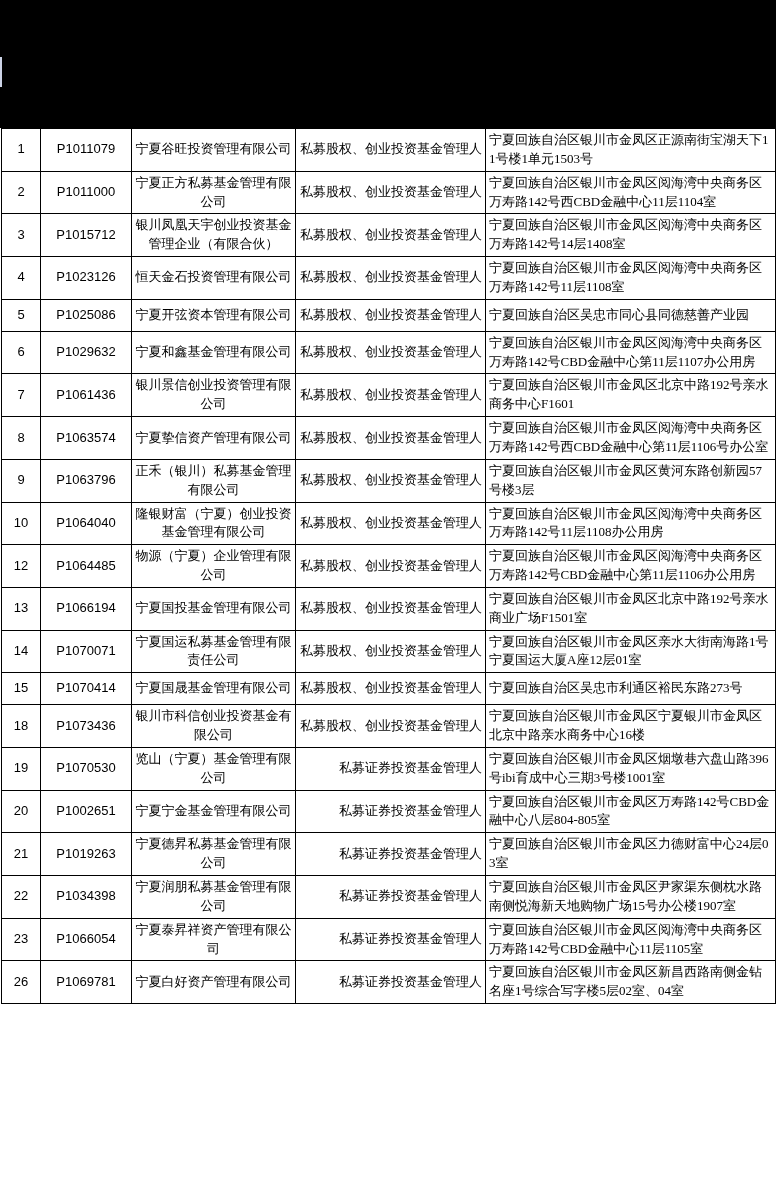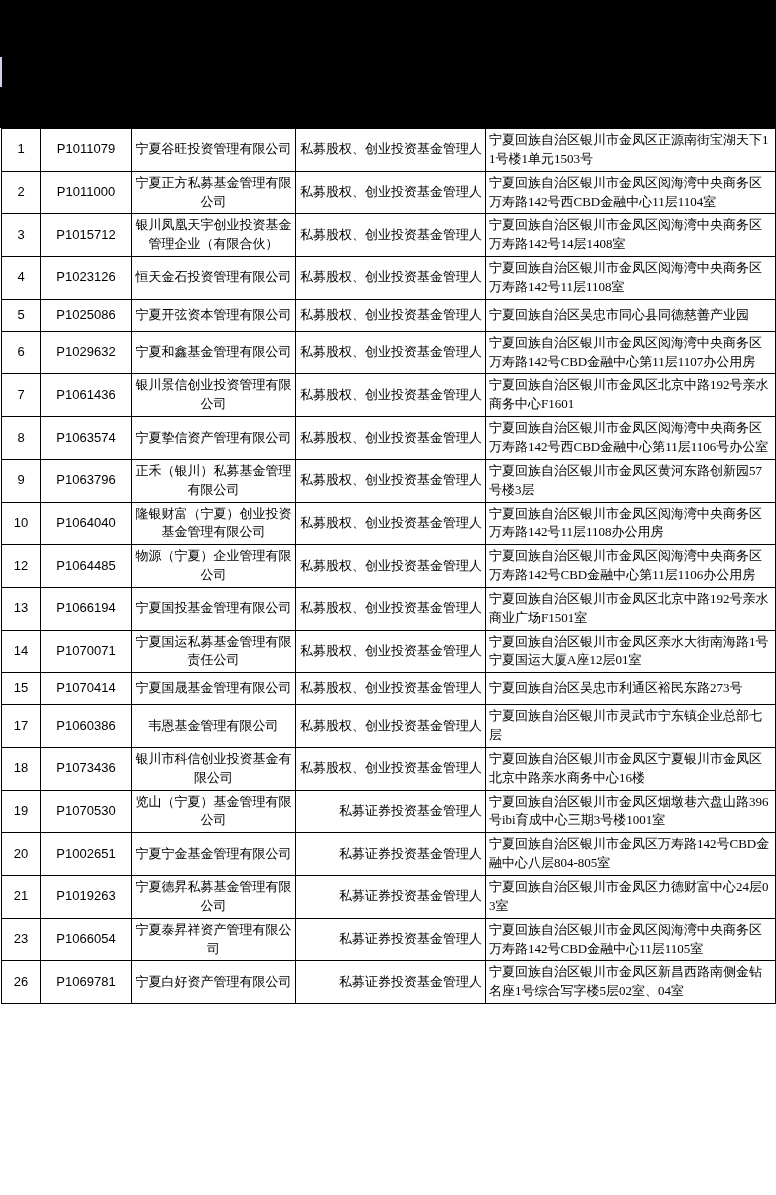--- a/index.html
+++ b/index.html
@@ -163,27 +163,20 @@
           <td class="col-address">宁夏回族自治区银川市金凤区亲水大街南海路1号宁夏国运大厦A座12层01室</td>
         </tr>
         <tr>
           <td class="col-index">15</td>
           <td class="col-reg_no">P1070414</td>
           <td class="col-company">宁夏国晟基金管理有限公司</td>
           <td class="col-type">私募股权、创业投资基金管理人</td>
           <td class="col-address">宁夏回族自治区吴忠市利通区裕民东路273号</td>
         </tr>
         <tr>
-          <td class="col-index">17</td>
-          <td class="col-reg_no">P1060386</td>
-          <td class="col-company">韦恩基金管理有限公司</td>
-          <td class="col-type">私募股权、创业投资基金管理人</td>
-          <td class="col-address">宁夏回族自治区银川市灵武市宁东镇企业总部七层</td>
-        </tr>
-        <tr>
           <td class="col-index">18</td>
           <td class="col-reg_no">P1073436</td>
           <td class="col-company">银川市科信创业投资基金有限公司</td>
           <td class="col-type">私募股权、创业投资基金管理人</td>
           <td class="col-address">宁夏回族自治区银川市金凤区宁夏银川市金凤区北京中路亲水商务中心16楼</td>
         </tr>
         <tr>
           <td class="col-index">19</td>
           <td class="col-reg_no">P1070530</td>
           <td class="col-company">览山（宁夏）基金管理有限公司</td>
@@ -196,20 +189,27 @@
           <td class="col-company">宁夏宁金基金管理有限公司</td>
           <td class="col-type">私募证券投资基金管理人</td>
           <td class="col-address">宁夏回族自治区银川市金凤区万寿路142号CBD金融中心八层804-805室</td>
         </tr>
         <tr>
           <td class="col-index">21</td>
           <td class="col-reg_no">P1019263</td>
           <td class="col-company">宁夏德昇私募基金管理有限公司</td>
           <td class="col-type">私募证券投资基金管理人</td>
           <td class="col-address">宁夏回族自治区银川市金凤区力德财富中心24层03室</td>
+        </tr>
+        <tr>
+          <td class="col-index">22</td>
+          <td class="col-reg_no">P1034398</td>
+          <td class="col-company">宁夏润朋私募基金管理有限公司</td>
+          <td class="col-type">私募证券投资基金管理人</td>
+          <td class="col-address">宁夏回族自治区银川市金凤区尹家渠东侧枕水路南侧悦海新天地购物广场15号办公楼1907室</td>
         </tr>
         <tr>
           <td class="col-index">23</td>
           <td class="col-reg_no">P1066054</td>
           <td class="col-company">宁夏泰昇祥资产管理有限公司</td>
           <td class="col-type">私募证券投资基金管理人</td>
           <td class="col-address">宁夏回族自治区银川市金凤区阅海湾中央商务区万寿路142号CBD金融中心11层1105室</td>
         </tr>
         <tr>
           <td class="col-index">26</td>

